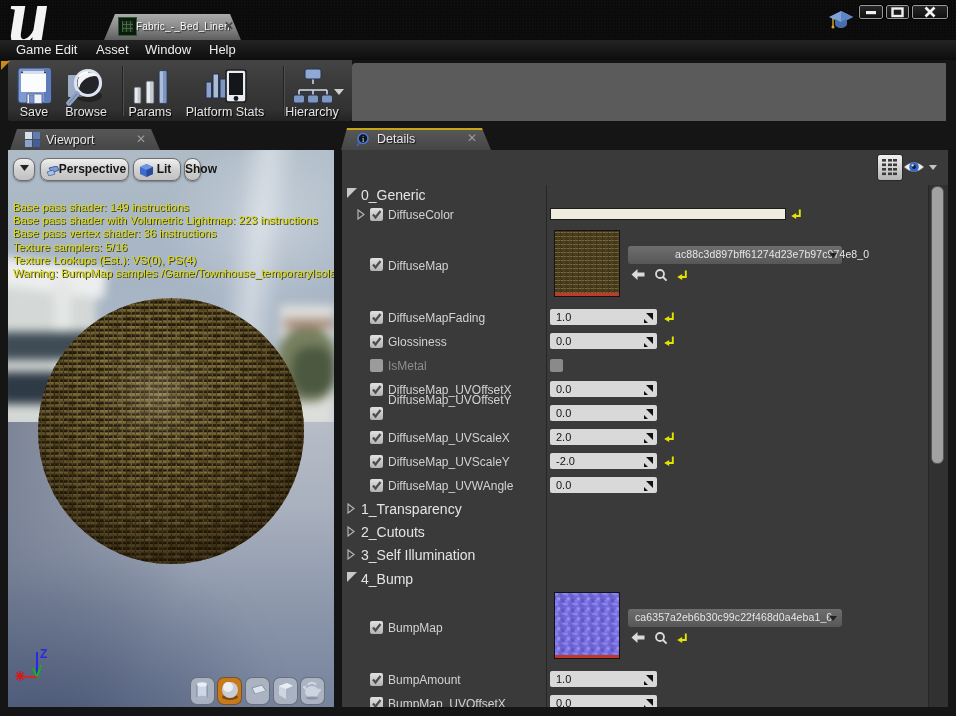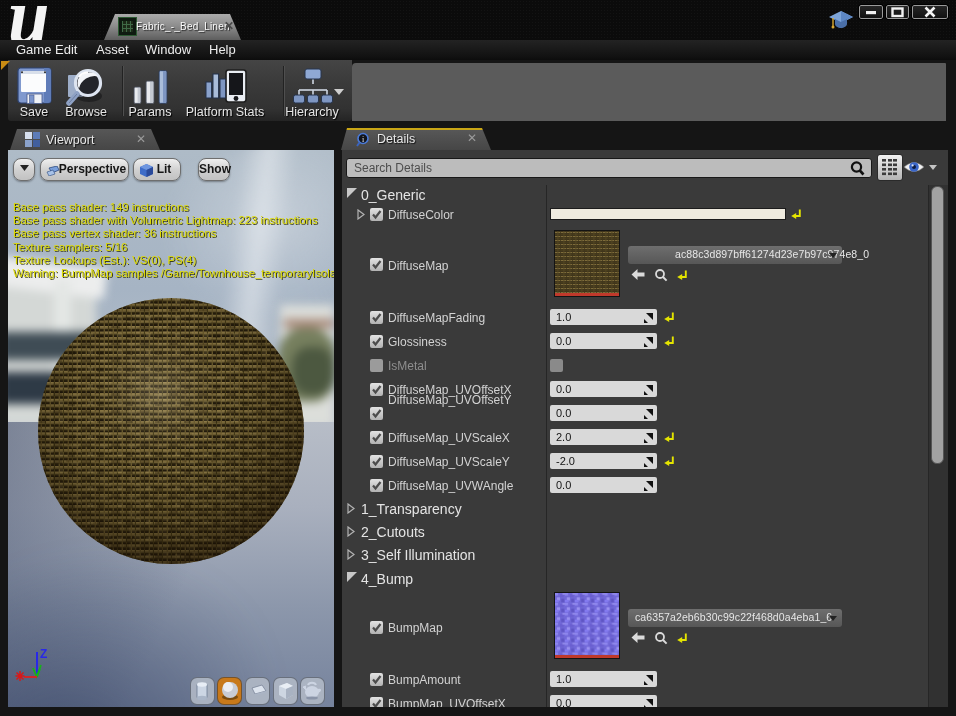--- a/index.html
+++ b/index.html
@@ -91,21 +91,21 @@
 #vp-bldR .tr2 { position:absolute; left:12px; top:42px; width:42px; height:48px; background:#4c5840; border-radius:40%; }
 #vp-stats { left:5px; top:51px; font-size:11.3px; line-height:13.2px; color:#dcd900;
   text-shadow:1px 1px 0 rgba(40,40,0,0.85); white-space:nowrap; }
 .vbtn { position:absolute; top:8px; height:23px; border-radius:8px;
   background:linear-gradient(180deg,#efefef,#cfcfcf 55%,#c2c2c2);
   border:1px solid #6e6e6e; box-shadow:0 1px 2px rgba(0,0,0,0.35);
   color:#161616; font-size:12px; font-weight:bold; line-height:21px; text-align:center; }
 #vbtn-dd { left:5px; width:22px; }
 #vbtn-persp { left:32px; width:89px; padding-left:16px; }
 #vbtn-lit { left:125px; width:48px; padding-left:14px; }
-#vbtn-show { left:190px; width:32px; }
+#vbtn-show { left:176px; width:17px; }
 .shapebtn { position:absolute; top:527px; width:25px; height:28px; border-radius:7px;
   background:rgba(178,186,198,0.88); border:1px solid rgba(40,45,55,0.5); }
 .shapebtn.sel { background:#c8791a; }
 #gizmo { left:6px; top:494px; width:60px; height:60px; }
 
 
 #details { left:342px; top:150px; width:606px; height:557px; background:#3a3a3a; }
 #searchbar { left:4px; top:8px; width:526px; height:20px; background:#bcbcbc;
   border:1px solid #181818; border-radius:3px; color:#4d4d4d; font-size:12px;
   line-height:18px; padding-left:7px; }
@@ -389,26 +389,20 @@
   <div class="shapebtn" style="left:292px;"><svg width="23" height="26" viewBox="0 0 23 26">
         <ellipse cx="11" cy="14" rx="7" ry="6" fill="#ccd4e2"></ellipse>
         <path d="M17 11 c3 -1 4 1 2 3 l-3 1" fill="#ccd4e2"></path>
         <path d="M5 12 l-3 -3 3 -1" fill="#ccd4e2" stroke="#ccd4e2"></path>
         <path d="M7 7 c1 -3 7 -3 8 0" fill="none" stroke="#ccd4e2" stroke-width="2"></path>
         <ellipse cx="11" cy="20" rx="6" ry="1.6" fill="#8a94a8"></ellipse>
       </svg></div>
 </div>
 
 <div id="details" class="abs">
-  <div id="searchbar" class="abs">Search Details
-    <svg width="17" height="17" viewBox="0 0 17 17" style="position:absolute; right:5px; top:1px;">
-      <circle cx="7.5" cy="7" r="4.6" fill="none" stroke="#111" stroke-width="2.2"></circle>
-      <line x1="10.8" y1="10.5" x2="14.5" y2="14.5" stroke="#111" stroke-width="2.6"></line>
-    </svg>
-  </div>
   <div id="gridbtn" class="abs">
     <svg width="16" height="17" viewBox="0 0 16 17" style="margin:4px 0 0 4px;">
       <g fill="#3c3c3c">
         <rect x="0" y="0" width="4" height="2.6"></rect>
           <rect x="6" y="0" width="4" height="2.6"></rect>
           <rect x="11" y="0" width="4" height="2.6"></rect>
         <rect x="0" y="4.5" width="4" height="2.6"></rect>
           <rect x="6" y="4.5" width="4" height="2.6"></rect>
           <rect x="11" y="4.5" width="4" height="2.6"></rect>
         <rect x="0" y="9" width="4" height="2.6"></rect>

